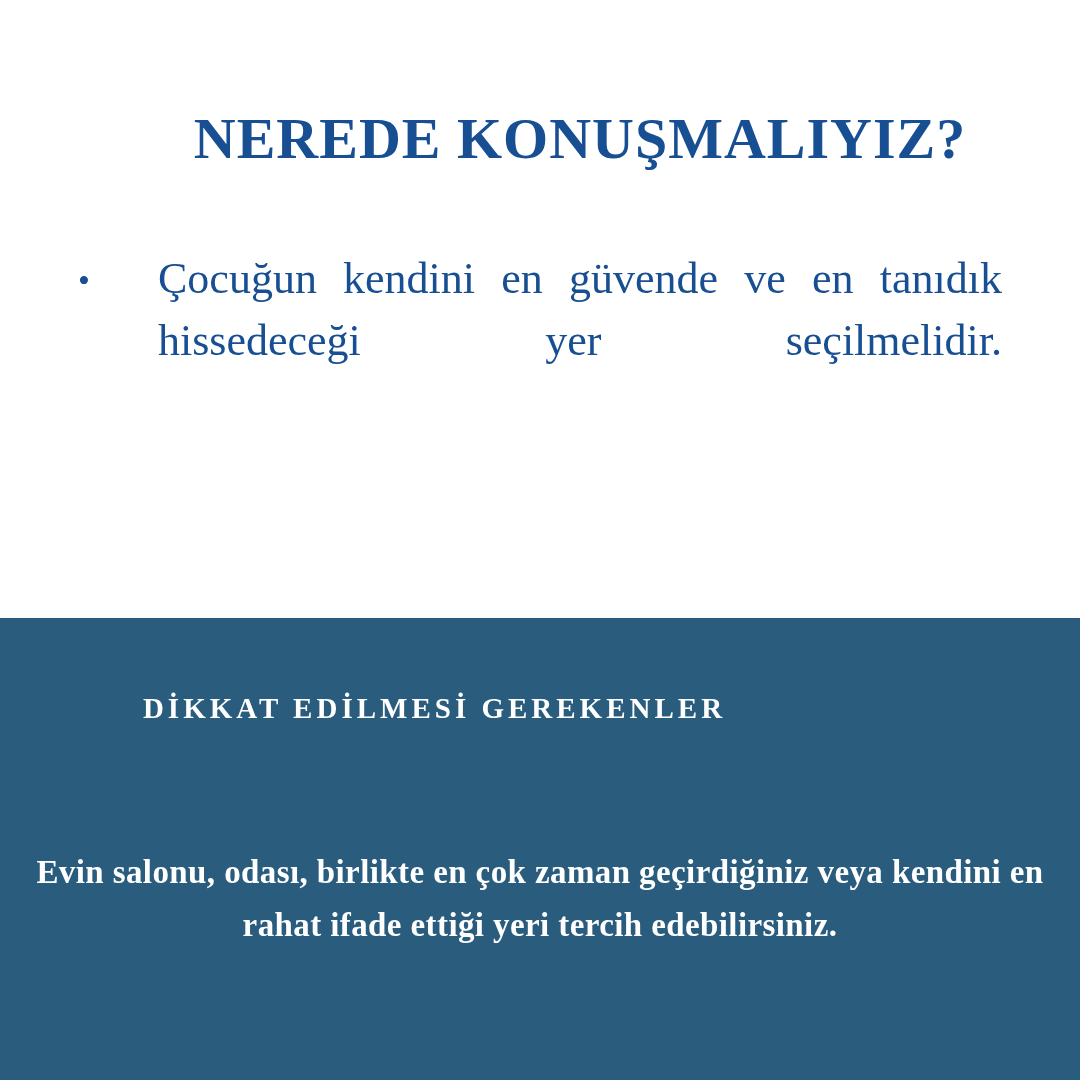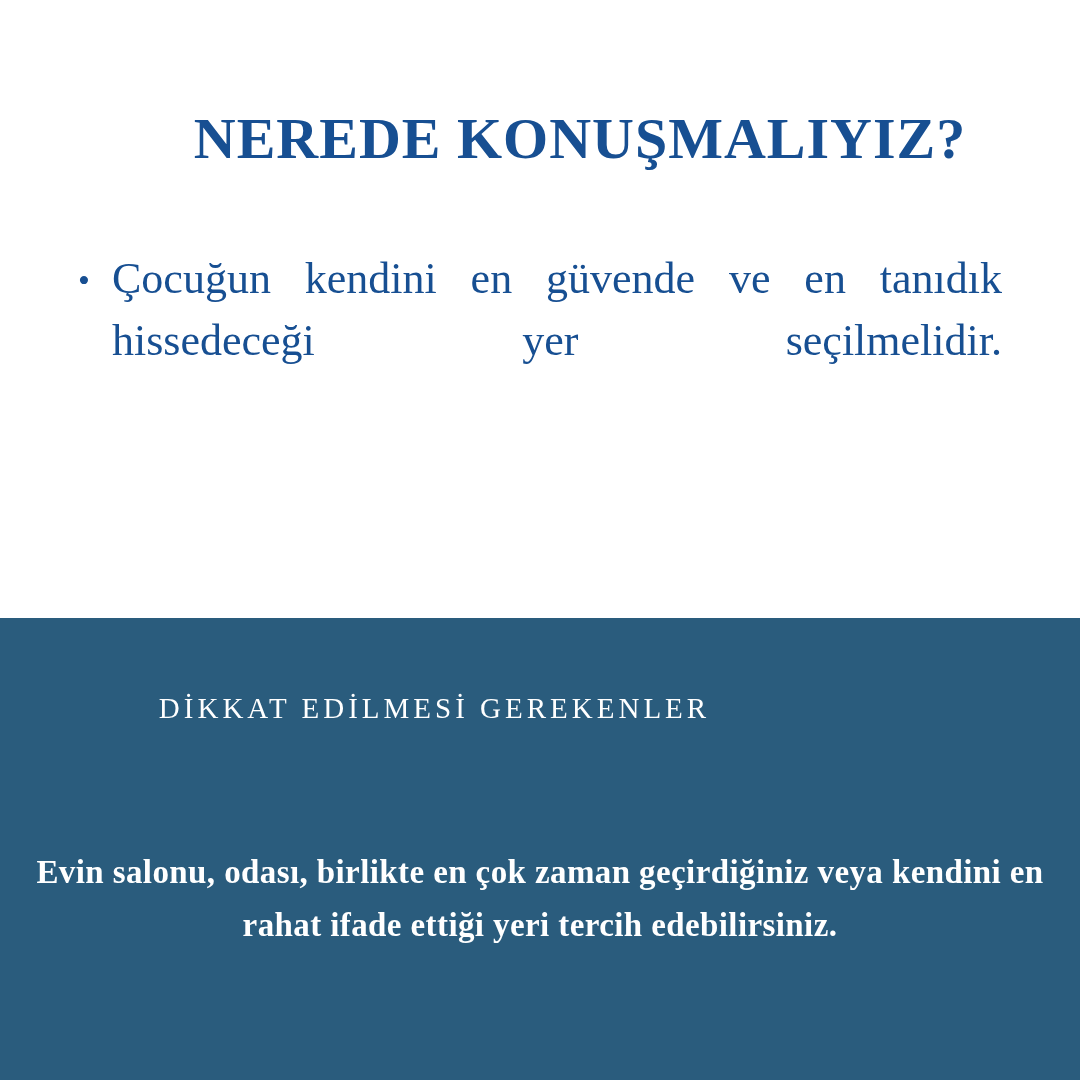--- a/index.html
+++ b/index.html
@@ -54,20 +54,21 @@
     text-align: left;
   }
   .bullet-text {
     flex: 1 1 auto;
     font-family: "Liberation Serif", serif;
     font-size: 44px;
     line-height: 1.42;
     color: #174F92;
     text-align: justify;
     text-justify: inter-word;
+    margin-left: 46px;
   }
   .bullet-text::after {
     content: "";
     display: inline-block;
     width: 100%;
   }
   .band {
     position: absolute;
     left: 0;
     top: 618px;
@@ -76,21 +77,21 @@
     background: #2A5C7D;
     box-sizing: border-box;
   }
   .band-heading {
     position: absolute;
     top: 74px;
     left: 0;
     width: 869px;
     text-align: center;
     font-family: "Liberation Serif", serif;
-    font-weight: normal;
+    font-weight: bold;
     font-size: 29px;
     letter-spacing: 4px;
     color: #ffffff;
   }
   .band-body {
     position: absolute;
     top: 228px;
     left: 30px;
     width: 1020px;
     text-align: center;

